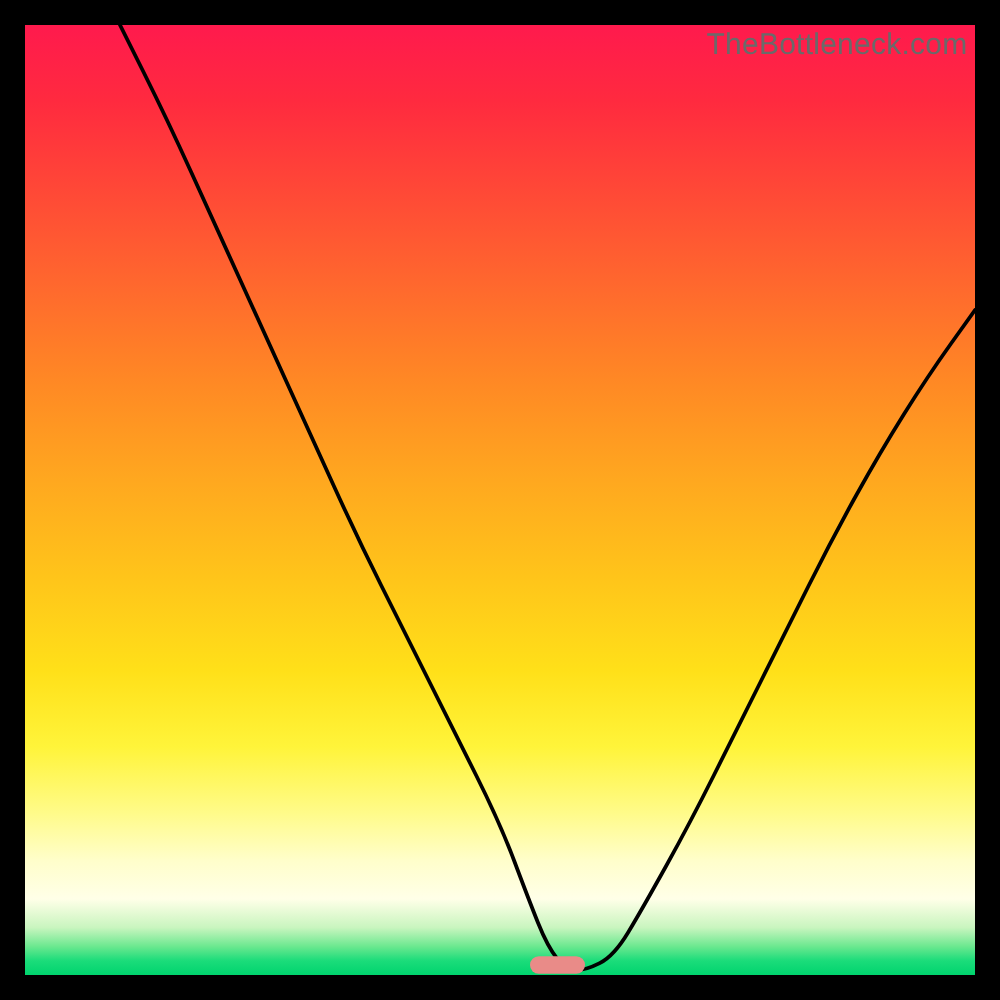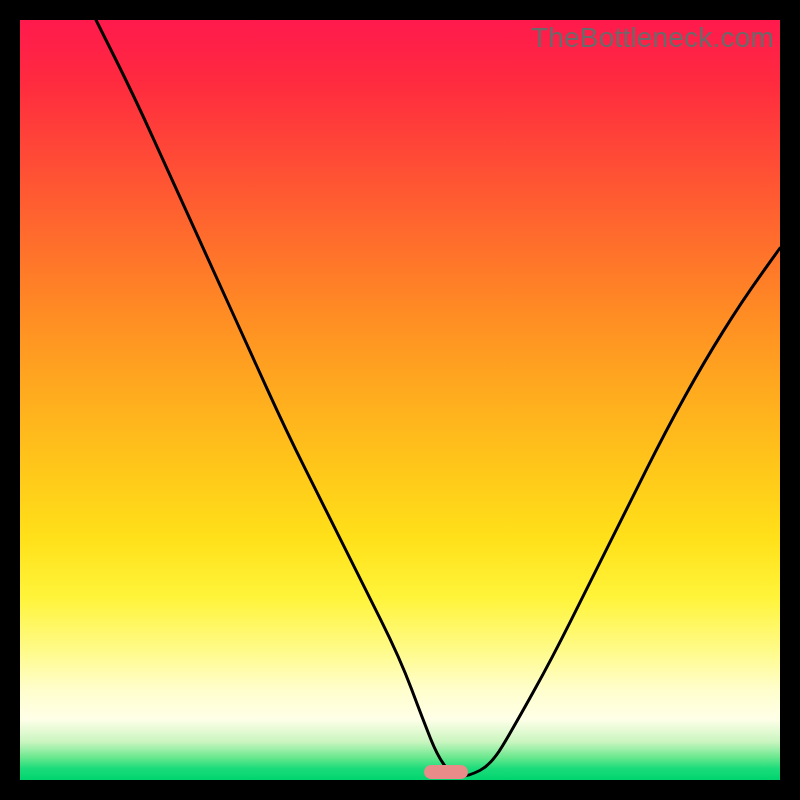--- a/index.html
+++ b/index.html
@@ -42,21 +42,21 @@
       #6be88f 97%,
       #1bdc7a 98.5%,
       #00d46e 100%
     );
   }
   .watermark {
     position: absolute;
     top: 2px;
     right: 6px;
     font-family: Arial, Helvetica, sans-serif;
-    font-size: 28px;
+    font-size: 24px;
     font-weight: 500;
     color: #6a6a6a;
     letter-spacing: 0.2px;
     user-select: none;
   }
   svg.curve {
     position: absolute;
     left: 0;
     top: 0;
     width: 760px;

